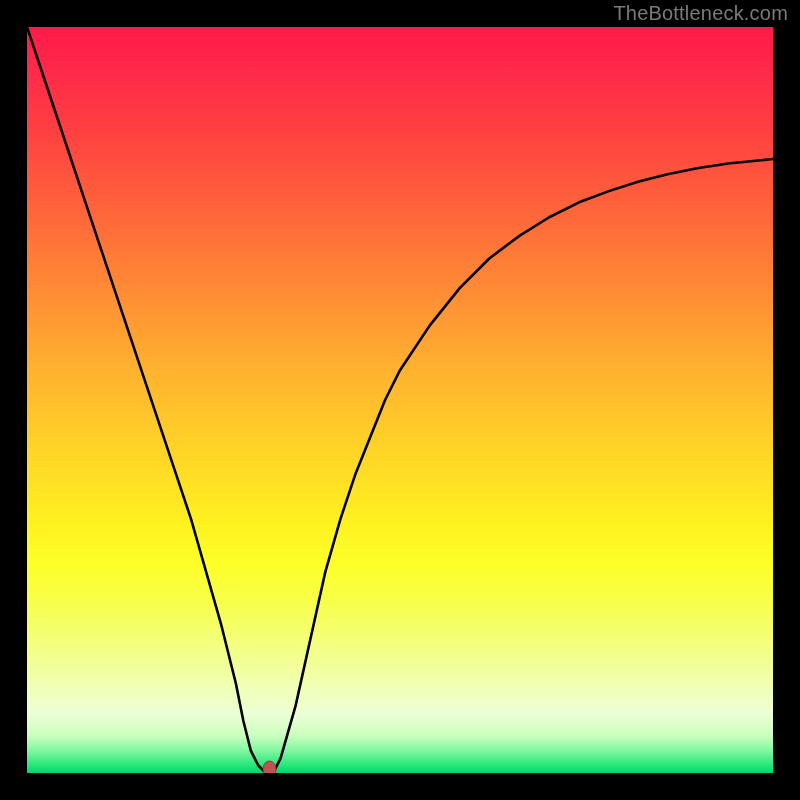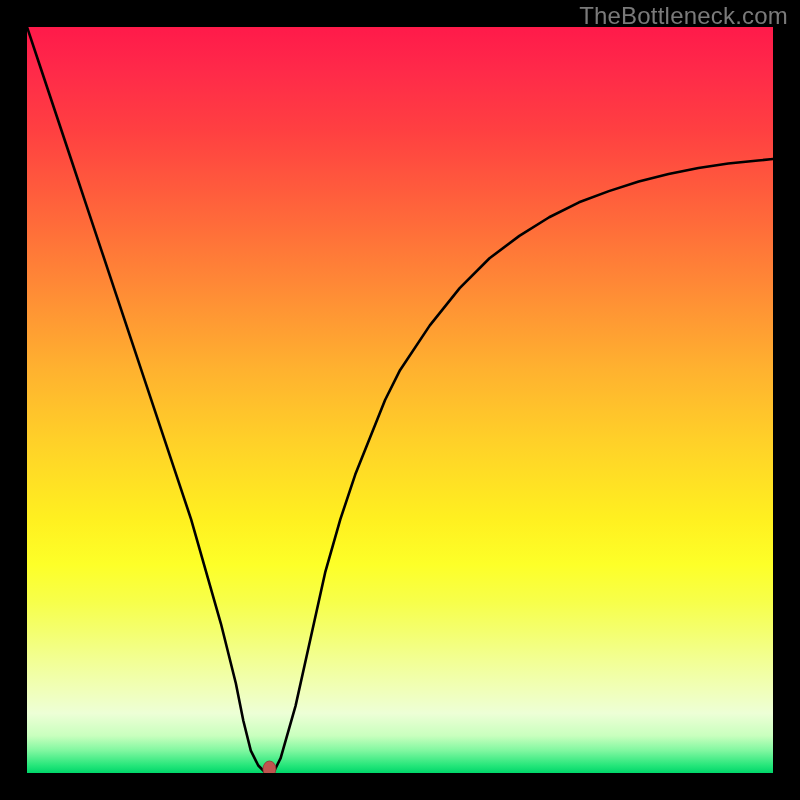--- a/index.html
+++ b/index.html
@@ -14,21 +14,21 @@
     position: relative;
     width: 800px;
     height: 800px;
     background: #000;
   }
   .watermark {
     position: absolute;
     top: 2px;
     right: 12px;
     color: #7a7a7a;
-    font-size: 24px;
+    font-size: 20px;
     font-weight: 500;
     z-index: 10;
     letter-spacing: 0.2px;
   }
   .plot-area {
     position: absolute;
     left: 27px;
     top: 27px;
     width: 746px;
     height: 746px;

